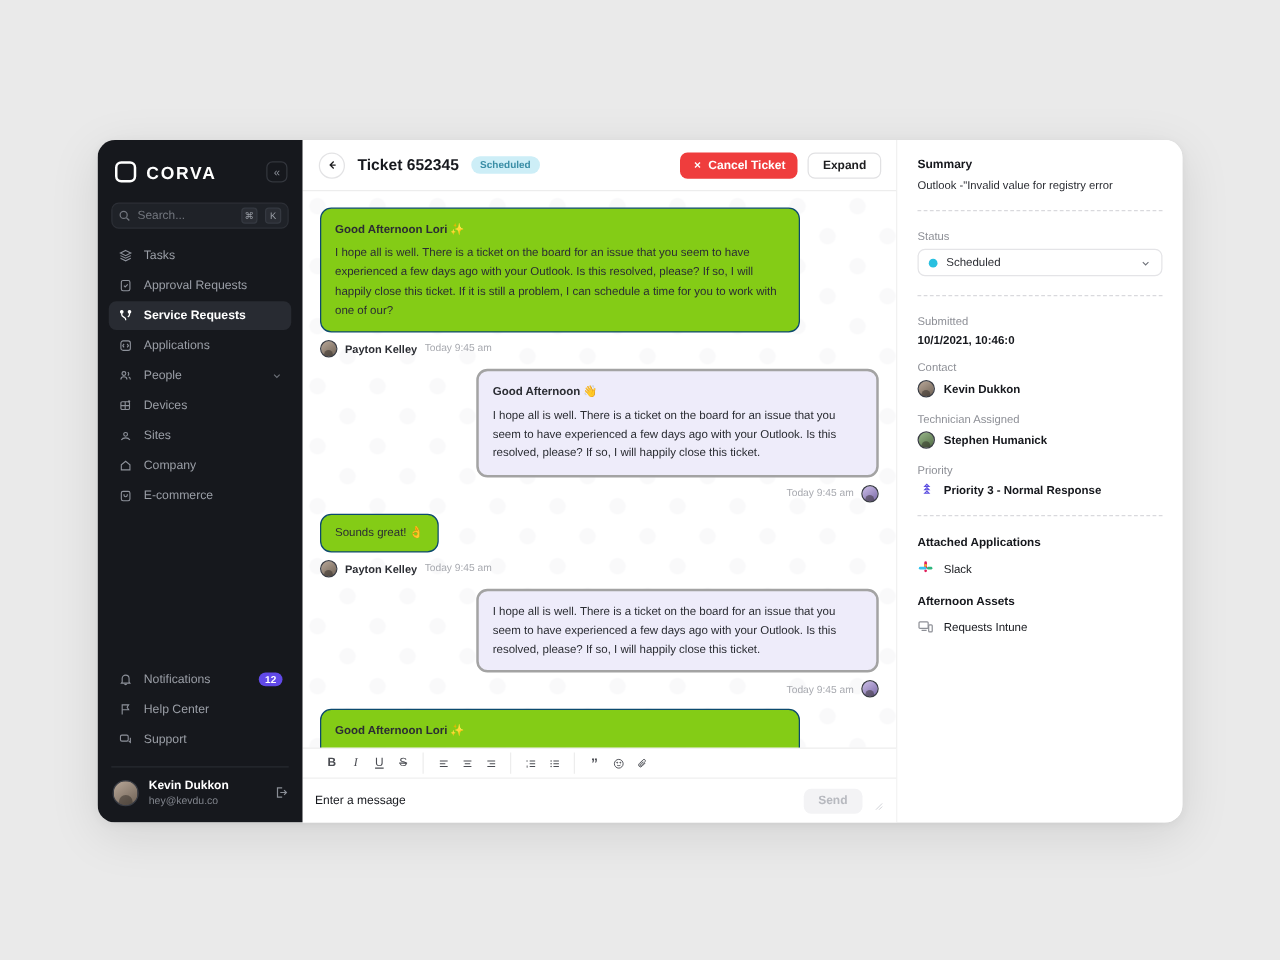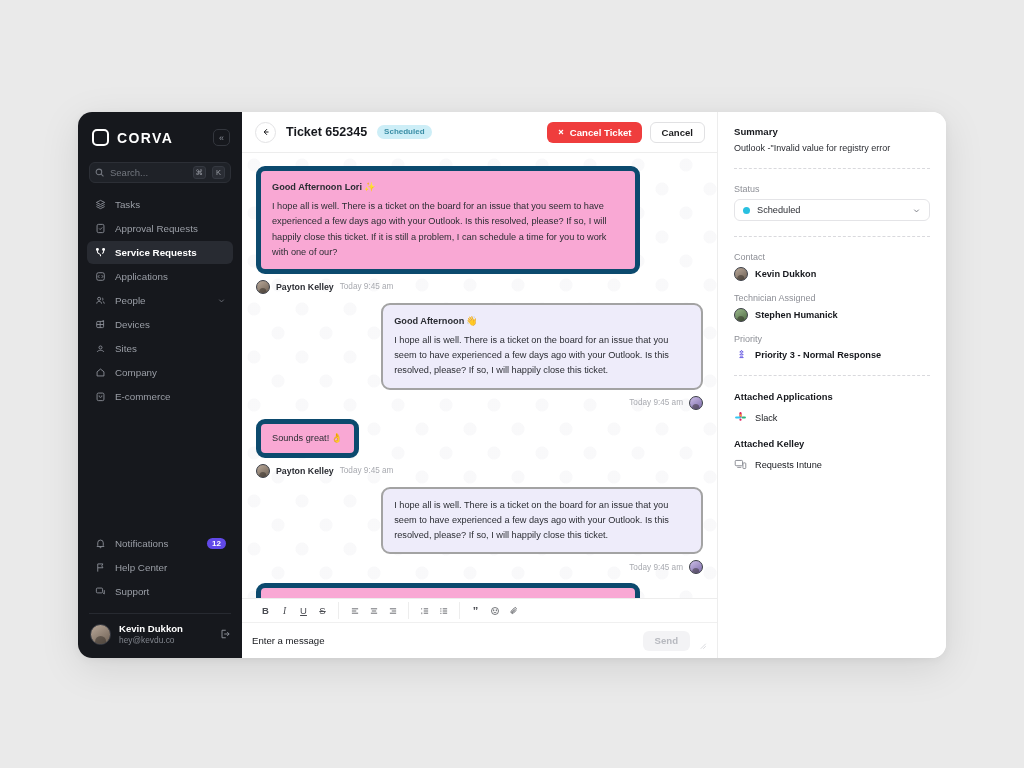--- a/index.html
+++ b/index.html
@@ -162,21 +162,21 @@
     pointer-events: none;
   }
   .msg { position: relative; z-index: 1; display: flex; flex-direction: column; }
   .msg.left { align-items: flex-start; }
   .msg.right { align-items: flex-end; }
   .bubble {
     border-radius: 9px; padding: 9px 11px;
     font-size: 9.2px; line-height: 1.65; color: #2b2d33;
     max-width: 86%;
   }
-  .bubble.in { background: #f9a8d4; border: 5px solid #0c4a6e; }
+  .bubble.in { background: #84cc16; border: 1px solid #0c4a6e; }
   .bubble.out { background: #eeecfa; border: 2px solid #a3a3a3; max-width: 72%; }
   .bubble.short { padding: 7px 11px; }
   .bubble .greet { font-weight: bold; margin-bottom: 4px; display: block; }
   .bubble p { margin: 0; }
   .meta-row {
     display: flex; align-items: center; gap: 6px;
     margin-top: 6px; position: relative; z-index: 1;
   }
   .meta-row.right { justify-content: flex-end; width: 100%; }
   .avatar.a-sm { width: 14px; height: 14px; border-width: 1px; }
@@ -412,21 +412,21 @@
       </div>
       <span class="ticket-title">Ticket 652345</span>
       <span class="pill-scheduled">Scheduled</span>
       <div class="hdr-actions">
         <button class="btn-cancel">
           <svg width="8" height="8" viewBox="0 0 16 16" fill="none" stroke="currentColor" stroke-width="2.2">
               <path d="M4 4l8 8M12 4l-8 8"></path>
             </svg>
           <span>Cancel Ticket</span>
         </button>
-        <button class="btn-expand">Cancel</button>
+        <button class="btn-expand">Expand</button>
       </div>
     </div>
 
     <div class="chat-body">
 
       <div class="msg left">
         <div class="bubble in">
           <span class="greet">Good Afternoon Lori ✨</span>
           <p>I hope all is well. There is a ticket on the board for an issue that you seem to have experienced a few days ago with your Outlook. Is this resolved, please? If so, I will happily close this ticket. If it is still a problem, I can schedule a time for you to work with one of our?</p>
         </div>
@@ -560,20 +560,24 @@
       <span class="select-val">Scheduled</span>
       <span class="chev-sm">
         <svg width="9" height="9" viewBox="0 0 16 16" fill="none" stroke="currentColor" stroke-width="1.6">
             <path d="M4 6.5L8 10.5 12 6.5"></path>
           </svg>
       </span>
     </div>
 
     <div class="dashed"></div>
 
+    <div class="d-field">
+      <div class="d-label">Submitted</div>
+      <div class="d-value">10/1/2021, 10:46:0</div>
+    </div>
 
     <div class="d-field">
       <div class="d-label">Contact</div>
       <div class="person">
         <span class="avatar a-md"></span>
         <span class="person-name">Kevin Dukkon</span>
       </div>
     </div>
 
     <div class="d-field">
@@ -605,21 +609,21 @@
           <rect x="10" y="2" width="4" height="11" rx="2" fill="#e01e5a"></rect>
           <rect x="10" y="14" width="4" height="4" rx="2" fill="#e01e5a"></rect>
           <rect x="2" y="10" width="11" height="4" rx="2" fill="#36c5f0"></rect>
           <rect x="14" y="10" width="8" height="4" rx="2" fill="#2eb67d"></rect>
           <rect x="10" y="6" width="4" height="4" rx="2" fill="#ecb22e"></rect>
         </svg>
       </span>
       <span class="attach-name">Slack</span>
     </div>
 
-    <div class="d-label strong" style="margin-bottom:9px">Attached Kelley</div>
+    <div class="d-label strong" style="margin-bottom:9px">Afternoon Assets</div>
     <div class="attach-row">
       <span style="display:flex;color:#8d8f96">
         <svg width="13" height="13" viewBox="0 0 16 16" fill="none" stroke="currentColor" stroke-width="1.2">
           <rect x="1.5" y="3" width="9" height="6.5" rx="1"></rect>
           <path d="M4 11.5h5"></path>
           <rect x="11" y="6" width="3.5" height="7" rx="1"></rect>
         </svg>
       </span>
       <span class="attach-name">Requests Intune</span>
     </div>

